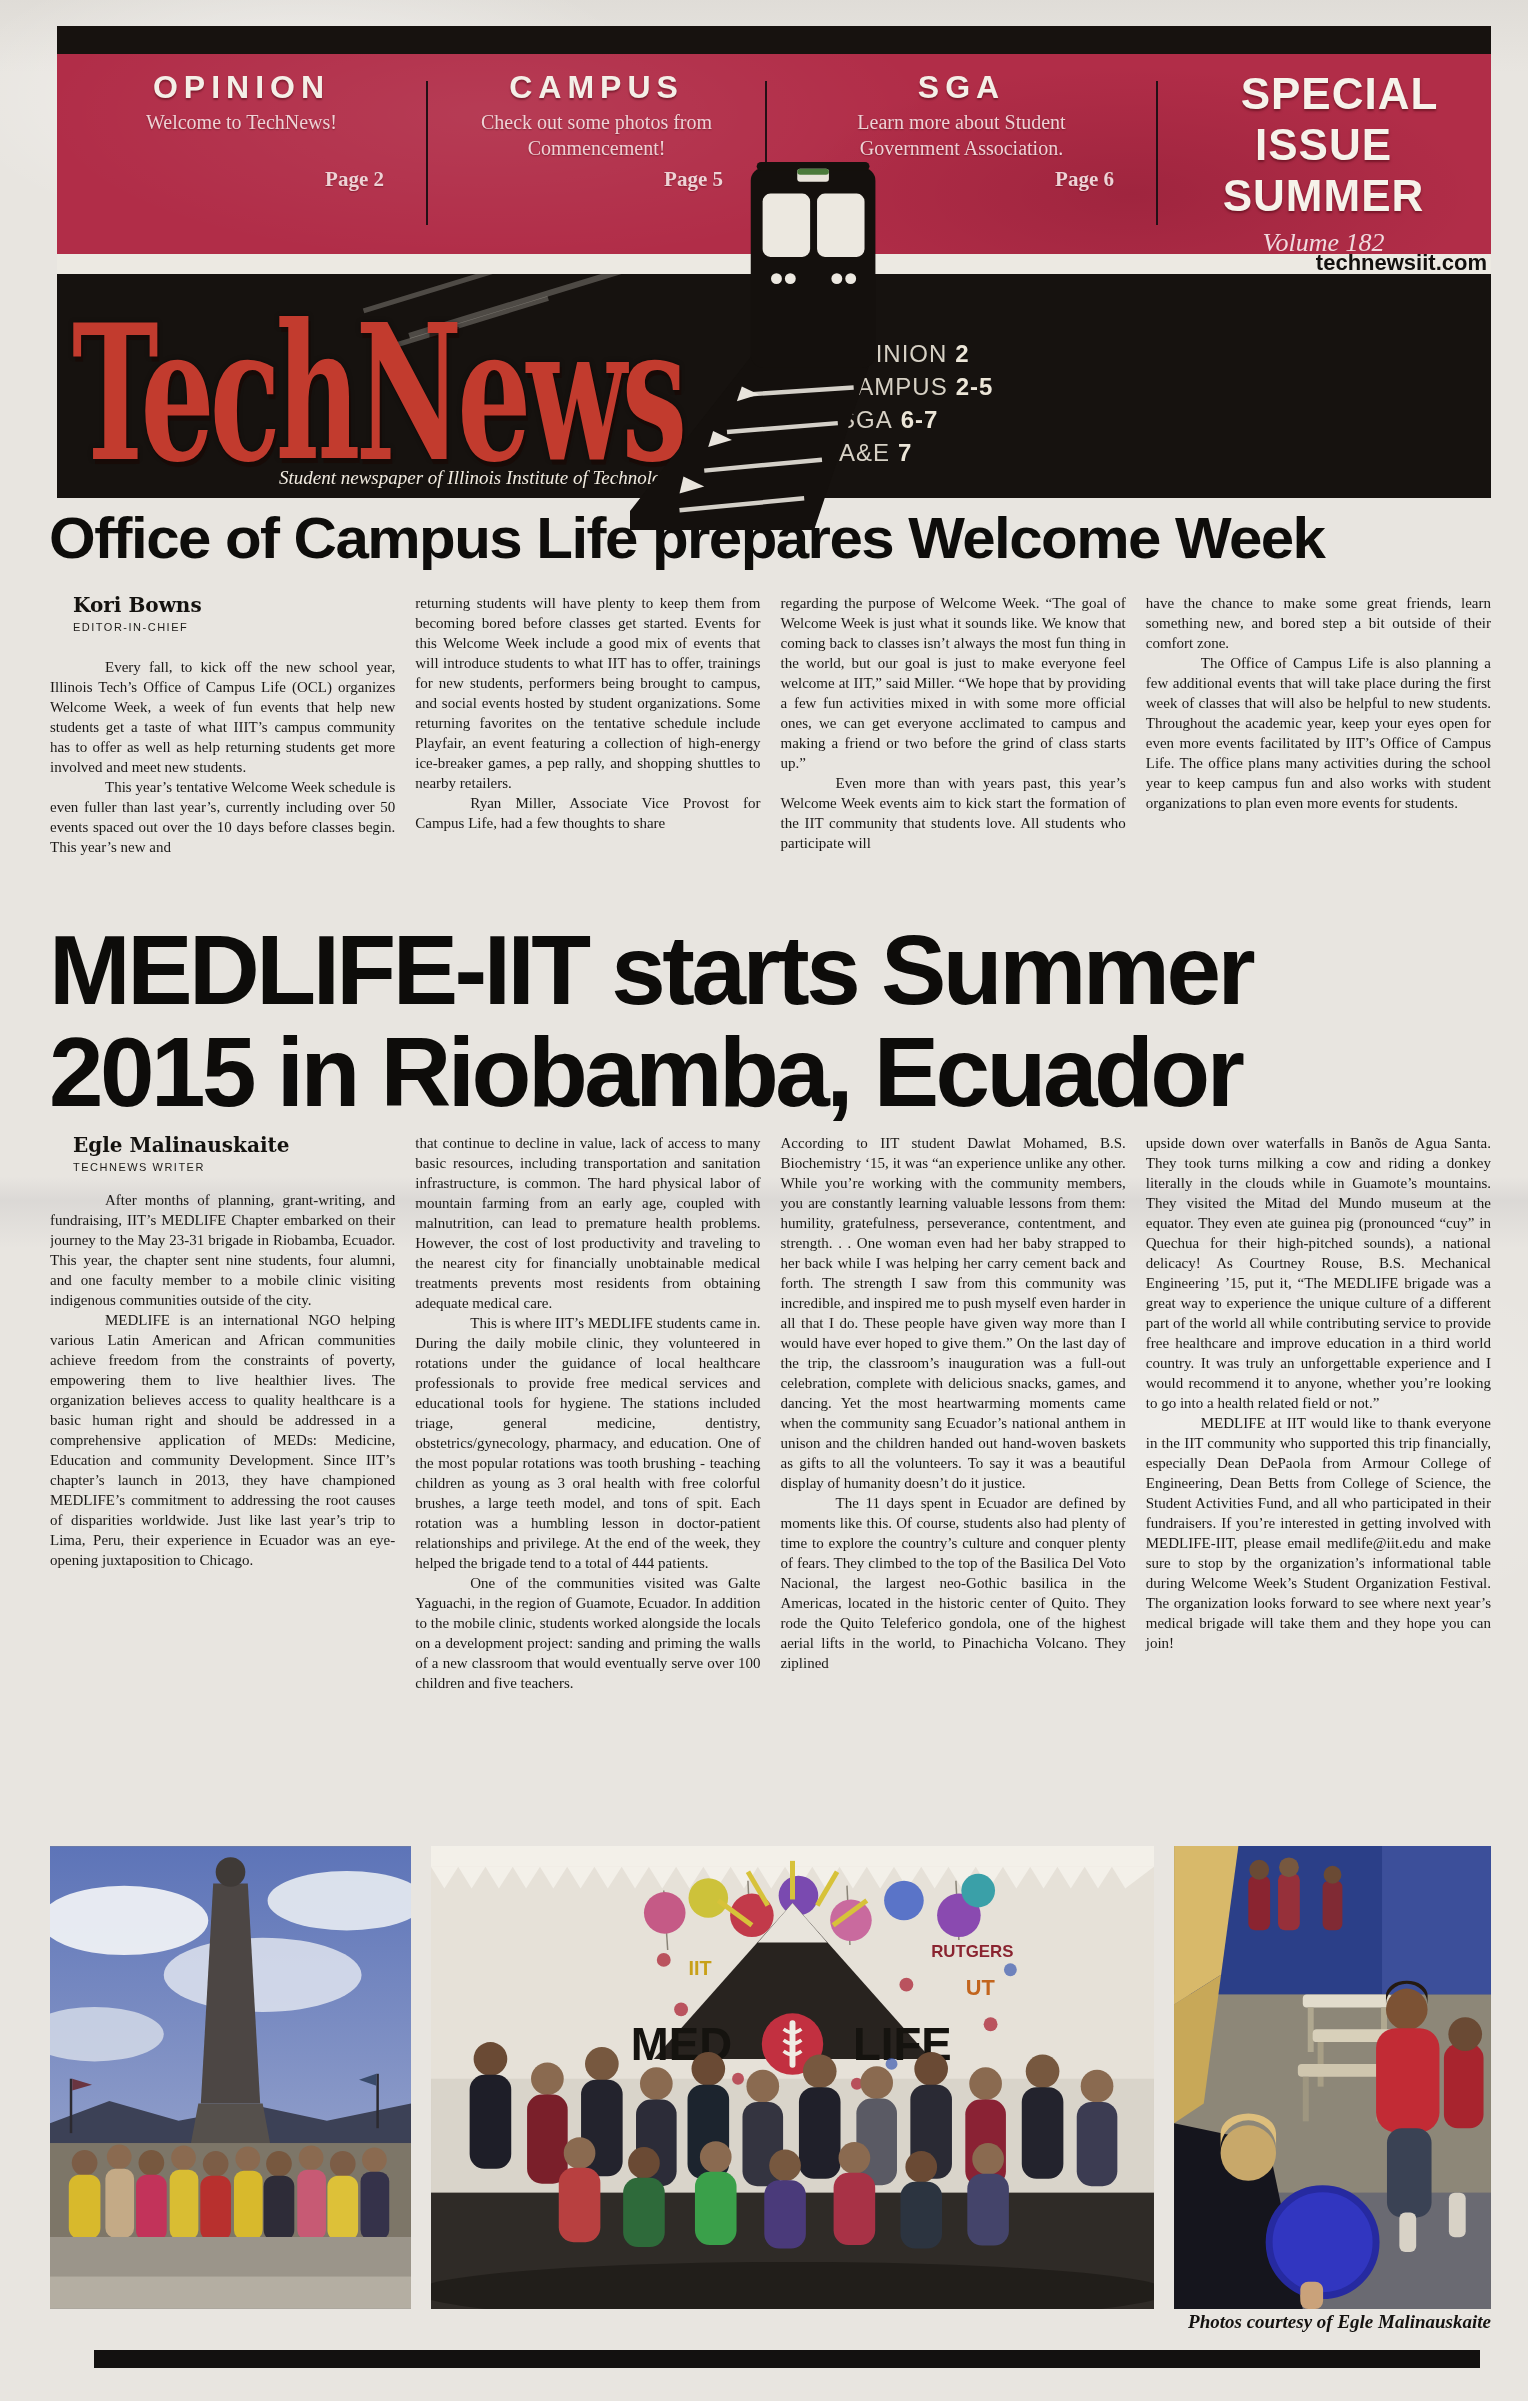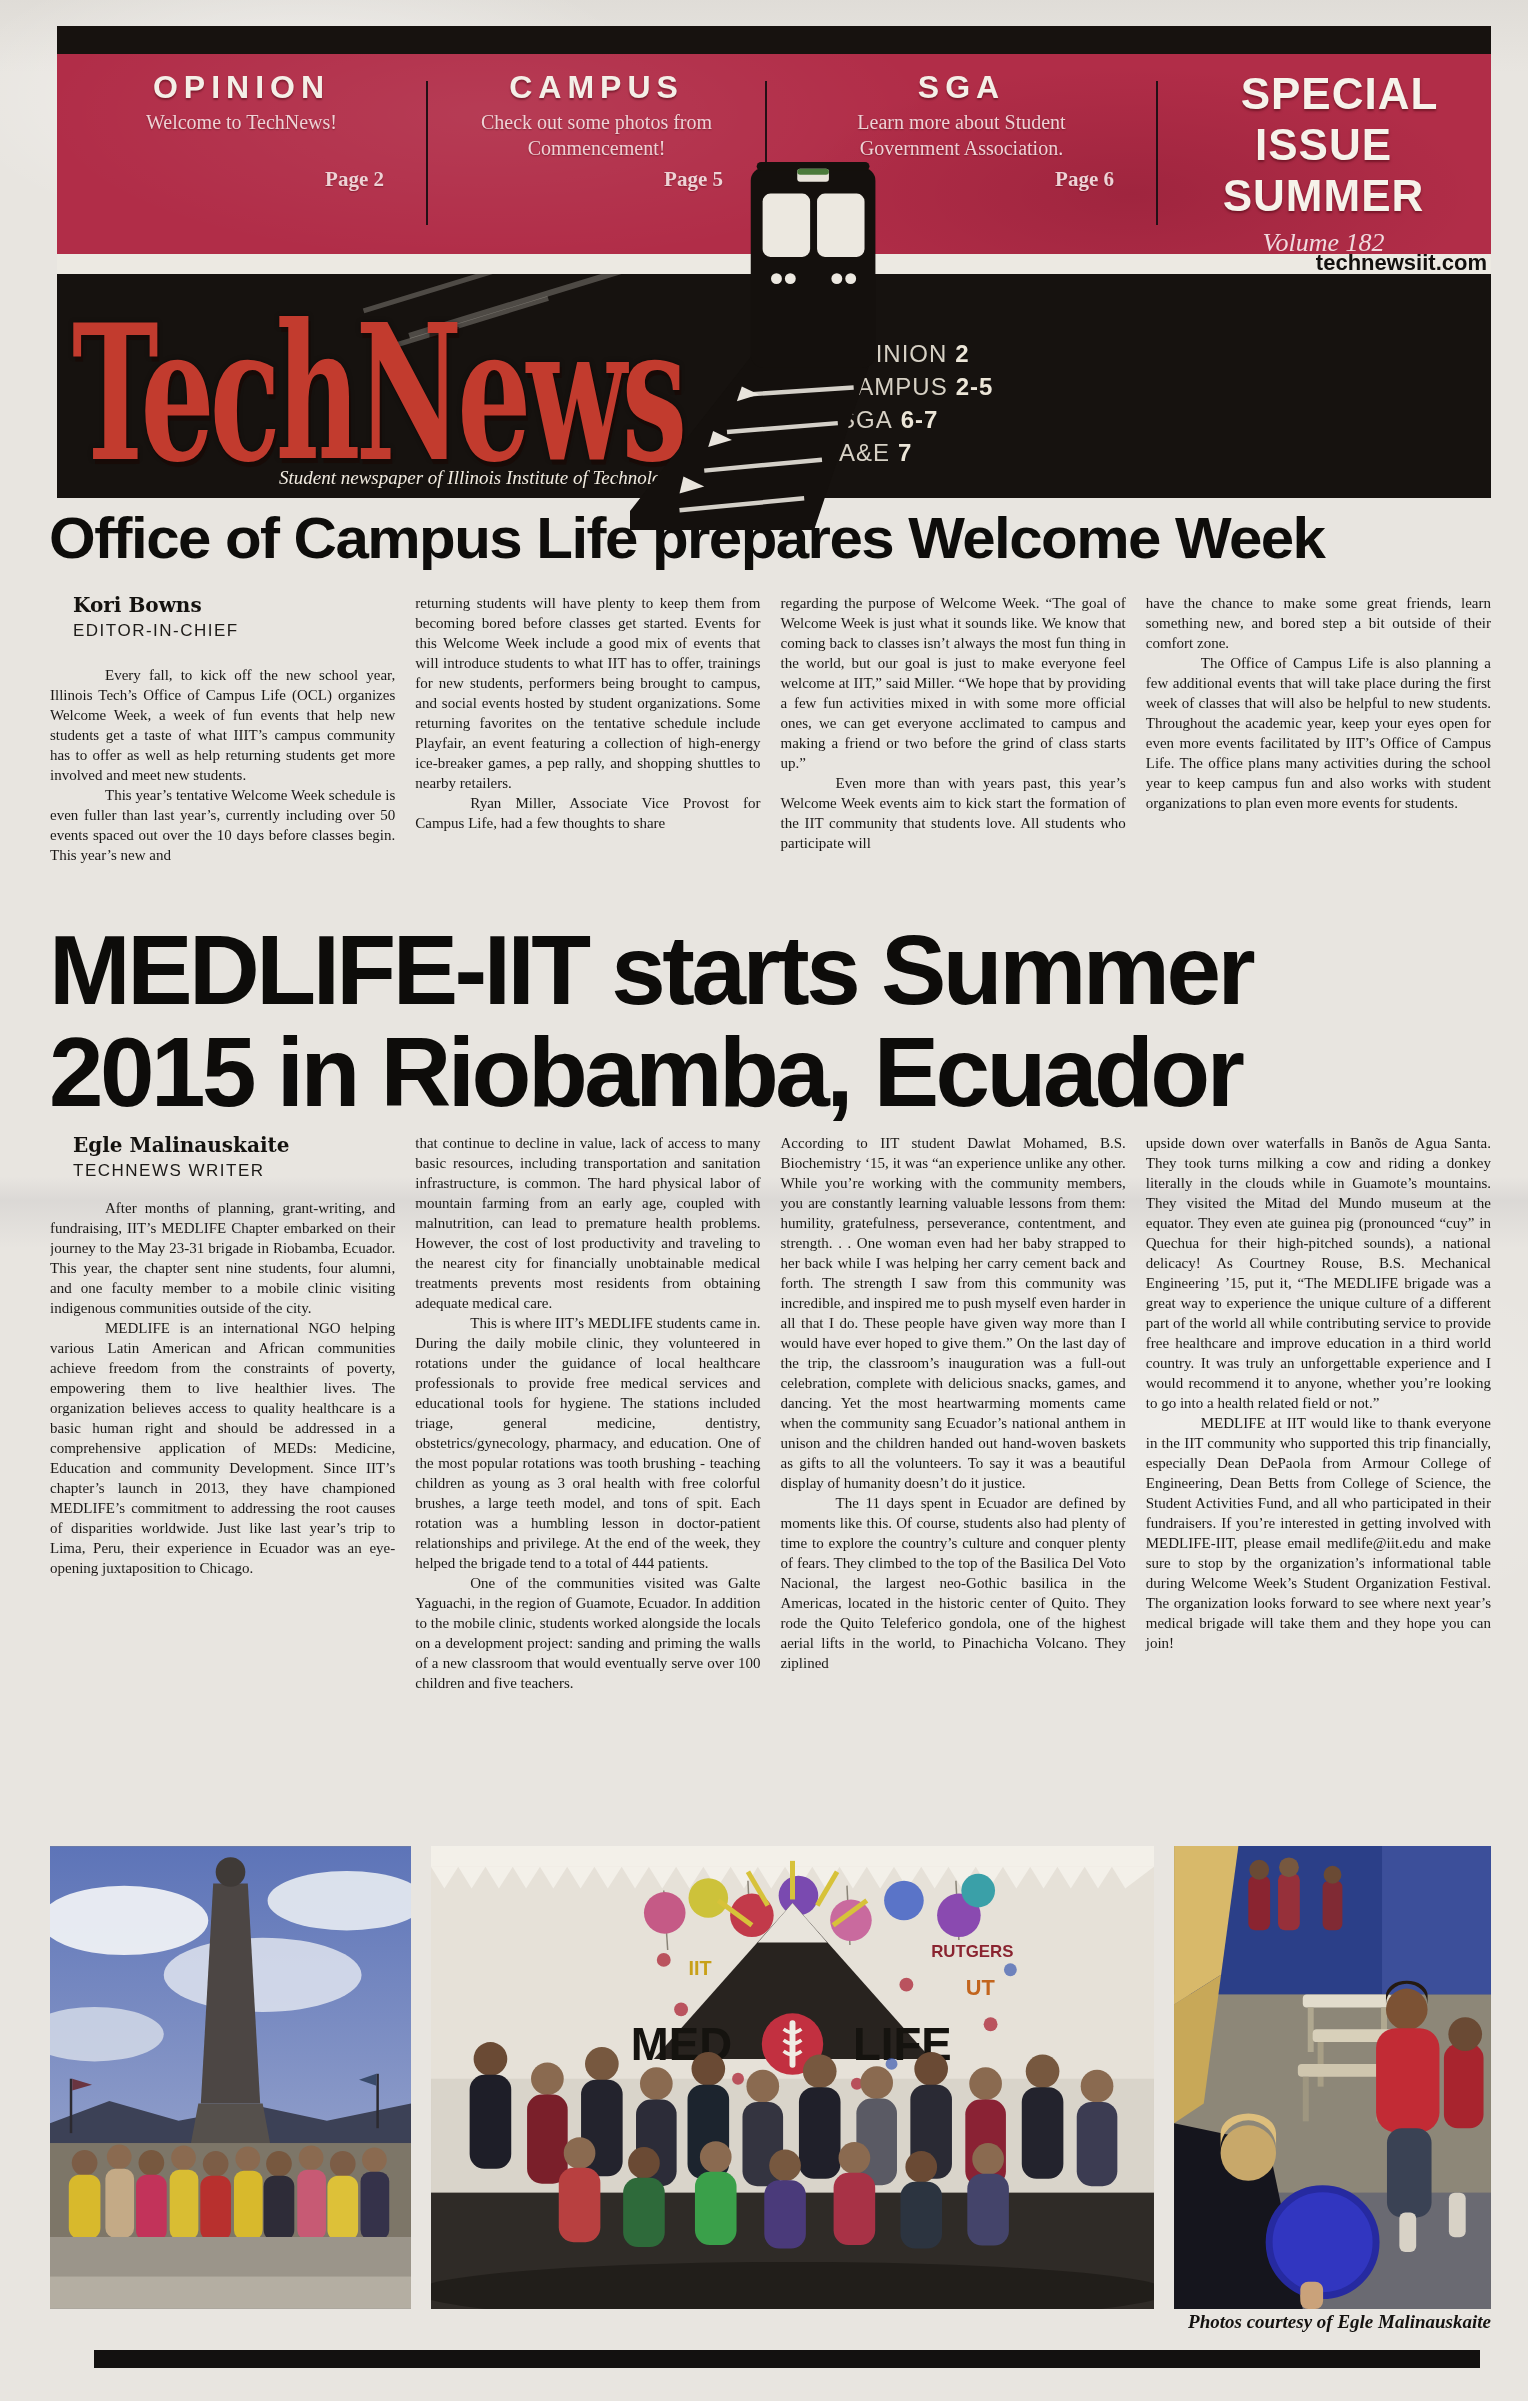--- a/index.html
+++ b/index.html
@@ -55,21 +55,21 @@
   .hl2{top:919px;left:49px;width:1442px;font-family:"Liberation Sans",sans-serif;font-weight:bold;
     font-size:98px;line-height:102px;letter-spacing:-3.5px;color:#0d0c0a;white-space:nowrap;}
 
   
   .cols{position:absolute;left:50px;width:1441px;display:grid;grid-template-columns:1fr 1fr 1fr 1fr;column-gap:20px;overflow:hidden;}
   .cols.a1{top:593px;height:329px;}
   .cols.a2{top:1133px;height:696px;}
   .col p{margin:0;font-size:15px;line-height:20px;text-align:justify;color:#1a1816;}
   .col p.ind{text-indent:55px;}
   .byline .author{font-family:"DejaVu Serif",serif;font-weight:bold;font-size:20px;color:#14120f;}
-  .byline .role{margin-top:4px;font-family:"Liberation Sans",sans-serif;font-size:17px;letter-spacing:1.5px;color:#1d1b18;}
+  .byline .role{margin-top:4px;font-family:"Liberation Sans",sans-serif;font-size:11px;letter-spacing:1.5px;color:#1d1b18;}
   .byline{margin-bottom:24px;margin-left:23px;}
   .cols.a2 .byline{margin-bottom:17px;}
 
   
   .photos{top:1846px;left:50px;width:1441px;height:463px;display:grid;grid-template-columns:361px 723px 317px;column-gap:20px;}
   .photo{position:relative;overflow:hidden;background:#888;}
   .photo svg{display:block;}
   .caption{top:2311px;left:743px;width:748px;text-align:right;font-family:"Liberation Serif",serif;
     font-weight:bold;font-style:italic;font-size:19px;color:#141210;}
   .bottombar{top:2350px;left:94px;width:1386px;height:18px;background:#131110;}

